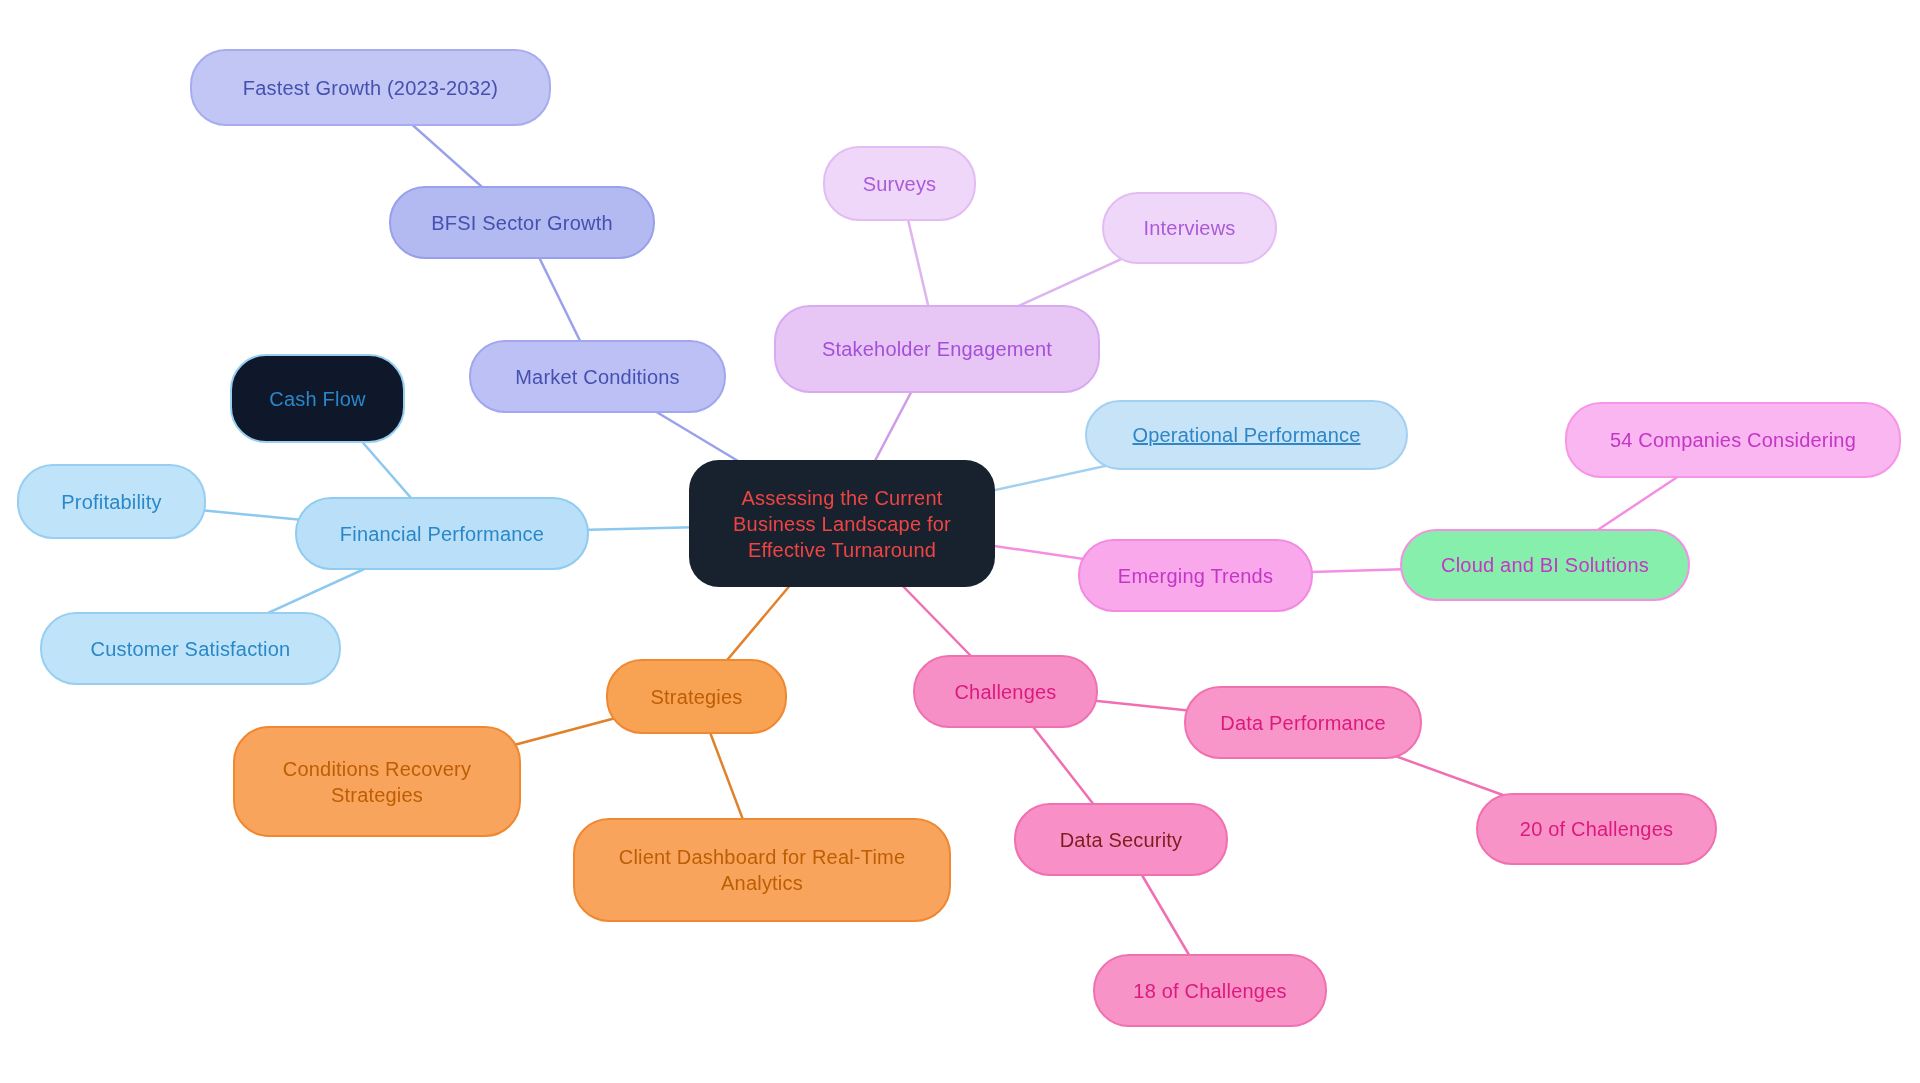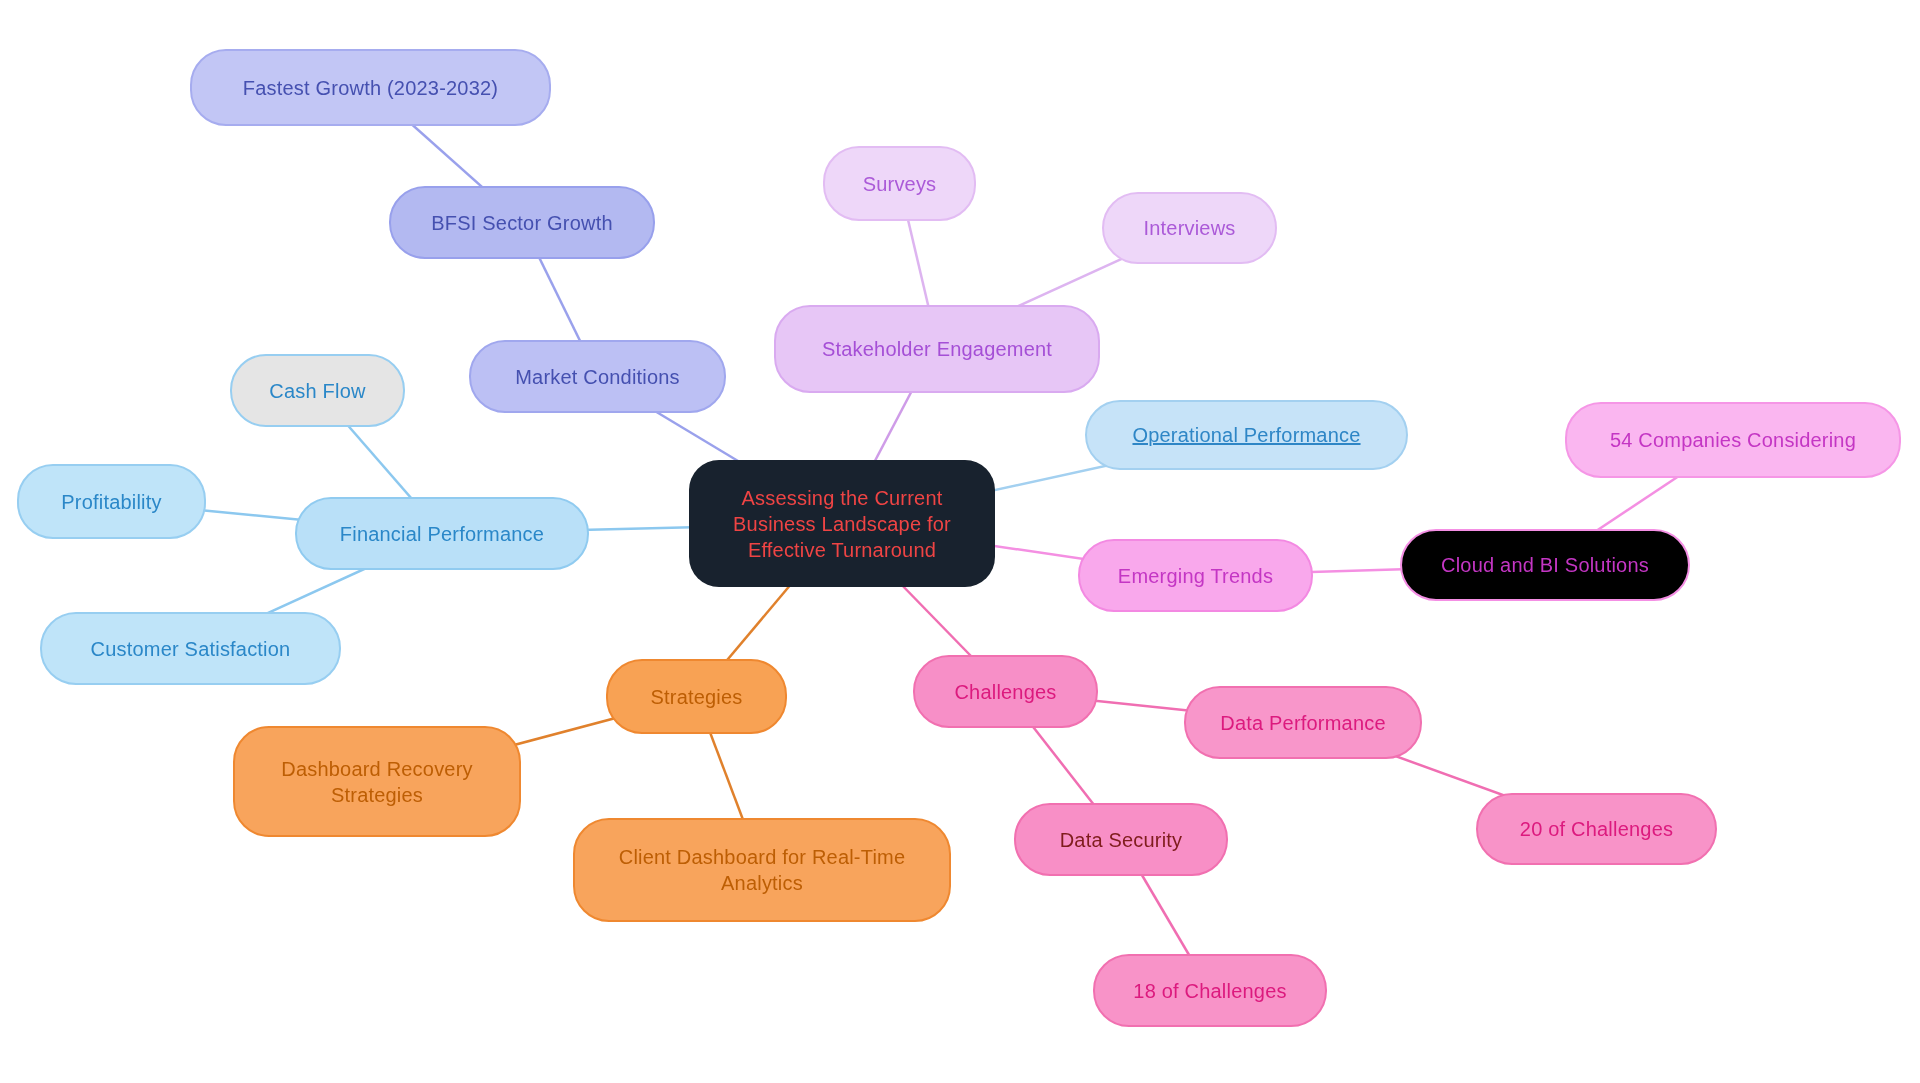--- a/index.html
+++ b/index.html
@@ -77,28 +77,28 @@
   <div id="node-layer">
       <div class="mm-node center" style="left: 689px; top: 460px; width: 306px; height: 127px; background: rgb(24, 34, 46); border-color: rgb(24, 34, 46); color: #ef4444;">Assessing the Current Business Landscape for Effective Turnaround</div>
       <div class="mm-node" style="left: 469px; top: 340px; width: 257px; height: 73px; background: rgb(188, 192, 244); border-color: rgb(160, 167, 238); color: rgb(69, 80, 176);">Market Conditions</div>
       <div class="mm-node" style="left: 389px; top: 186px; width: 266px; height: 73px; background: rgb(179, 185, 241); border-color: rgb(152, 160, 236); color: rgb(69, 80, 176);">BFSI Sector Growth</div>
       <div class="mm-node" style="left: 190px; top: 49px; width: 361px; height: 77px; background: rgb(194, 198, 245); border-color: rgb(166, 172, 239); color: rgb(69, 80, 176);">Fastest Growth (2023-2032)</div>
       <div class="mm-node" style="left: 774px; top: 305px; width: 326px; height: 88px; background: rgb(231, 198, 246); border-color: rgb(217, 170, 240); color: rgb(165, 79, 214);">Stakeholder Engagement</div>
       <div class="mm-node" style="left: 823px; top: 146px; width: 153px; height: 75px; background: rgb(238, 215, 249); border-color: rgb(226, 188, 243); color: rgb(171, 90, 216);">Surveys</div>
       <div class="mm-node" style="left: 1102px; top: 192px; width: 175px; height: 72px; background: rgb(238, 215, 249); border-color: rgb(226, 188, 243); color: rgb(171, 90, 216);">Interviews</div>
       <div class="mm-node" style="left: 1085px; top: 400px; width: 323px; height: 70px; background: rgb(198, 227, 248); border-color: rgb(163, 208, 240); color: rgb(46, 134, 198); text-decoration: underline;">Operational Performance</div>
       <div class="mm-node" style="left: 1078px; top: 539px; width: 235px; height: 73px; background: rgb(249, 168, 236); border-color: rgb(243, 137, 226); color: rgb(196, 54, 196);">Emerging Trends</div>
-      <div class="mm-node" style="left: 1400px; top: 529px; width: 290px; height: 72px; background: #000000; border-color: rgb(244, 143, 228); color: rgb(196, 54, 196);">Cloud and BI Solutions</div>
+      <div class="mm-node" style="left: 1400px; top: 529px; width: 290px; height: 72px; background: #86efac; border-color: rgb(244, 143, 228); color: rgb(196, 54, 196);">Cloud and BI Solutions</div>
       <div class="mm-node" style="left: 1565px; top: 402px; width: 336px; height: 76px; background: rgb(250, 182, 240); border-color: rgb(245, 150, 230); color: rgb(196, 54, 196);">54 Companies Considering</div>
       <div class="mm-node" style="left: 295px; top: 497px; width: 294px; height: 73px; background: rgb(185, 224, 248); border-color: rgb(144, 203, 240); color: rgb(42, 135, 200);">Financial Performance</div>
-      <div class="mm-node" style="left: 230px; top: 354px; width: 175px; height: 73px; background: #e5e5e5; border-color: rgb(151, 206, 241); color: rgb(42, 135, 200);">Cash Flow</div>
+      <div class="mm-node" style="left: 230px; top: 354px; width: 175px; height: 89px; background: #0f172a; border-color: rgb(151, 206, 241); color: rgb(42, 135, 200);">Cash Flow</div>
       <div class="mm-node" style="left: 17px; top: 464px; width: 189px; height: 75px; background: rgb(191, 228, 249); border-color: rgb(151, 206, 241); color: rgb(42, 135, 200);">Profitability</div>
       <div class="mm-node" style="left: 40px; top: 612px; width: 301px; height: 73px; background: rgb(191, 228, 249); border-color: rgb(151, 206, 241); color: rgb(42, 135, 200);">Customer Satisfaction</div>
       <div class="mm-node" style="left: 606px; top: 659px; width: 181px; height: 75px; background: rgb(248, 162, 84); border-color: rgb(239, 136, 48); color: rgb(189, 94, 4);">Strategies</div>
-      <div class="mm-node" style="left: 233px; top: 726px; width: 288px; height: 111px; background: rgb(248, 164, 92); border-color: rgb(239, 136, 48); color: rgb(189, 94, 4);">Dashboard Recovery Strategies</div>
+      <div class="mm-node" style="left: 233px; top: 726px; width: 288px; height: 111px; background: rgb(248, 164, 92); border-color: rgb(239, 136, 48); color: rgb(189, 94, 4);">Conditions Recovery Strategies</div>
       <div class="mm-node" style="left: 573px; top: 818px; width: 378px; height: 104px; background: rgb(248, 164, 92); border-color: rgb(239, 136, 48); color: rgb(189, 94, 4);">Client Dashboard for Real-Time Analytics</div>
       <div class="mm-node" style="left: 913px; top: 655px; width: 185px; height: 73px; background: rgb(247, 143, 199); border-color: rgb(241, 112, 176); color: rgb(220, 26, 126);">Challenges</div>
       <div class="mm-node" style="left: 1184px; top: 686px; width: 238px; height: 73px; background: rgb(248, 150, 202); border-color: rgb(241, 112, 176); color: rgb(220, 26, 126);">Data Performance</div>
       <div class="mm-node" style="left: 1476px; top: 793px; width: 241px; height: 72px; background: rgb(248, 147, 200); border-color: rgb(241, 112, 176); color: rgb(220, 26, 126);">20 of Challenges</div>
       <div class="mm-node" style="left: 1014px; top: 803px; width: 214px; height: 73px; background: rgb(248, 143, 198); border-color: rgb(241, 112, 176); color: #7f1d1d;">Data Security</div>
       <div class="mm-node" style="left: 1093px; top: 954px; width: 234px; height: 73px; background: rgb(248, 147, 200); border-color: rgb(241, 112, 176); color: rgb(220, 26, 126);">18 of Challenges</div>
     </div>
 </div>
 
 </body></html>

